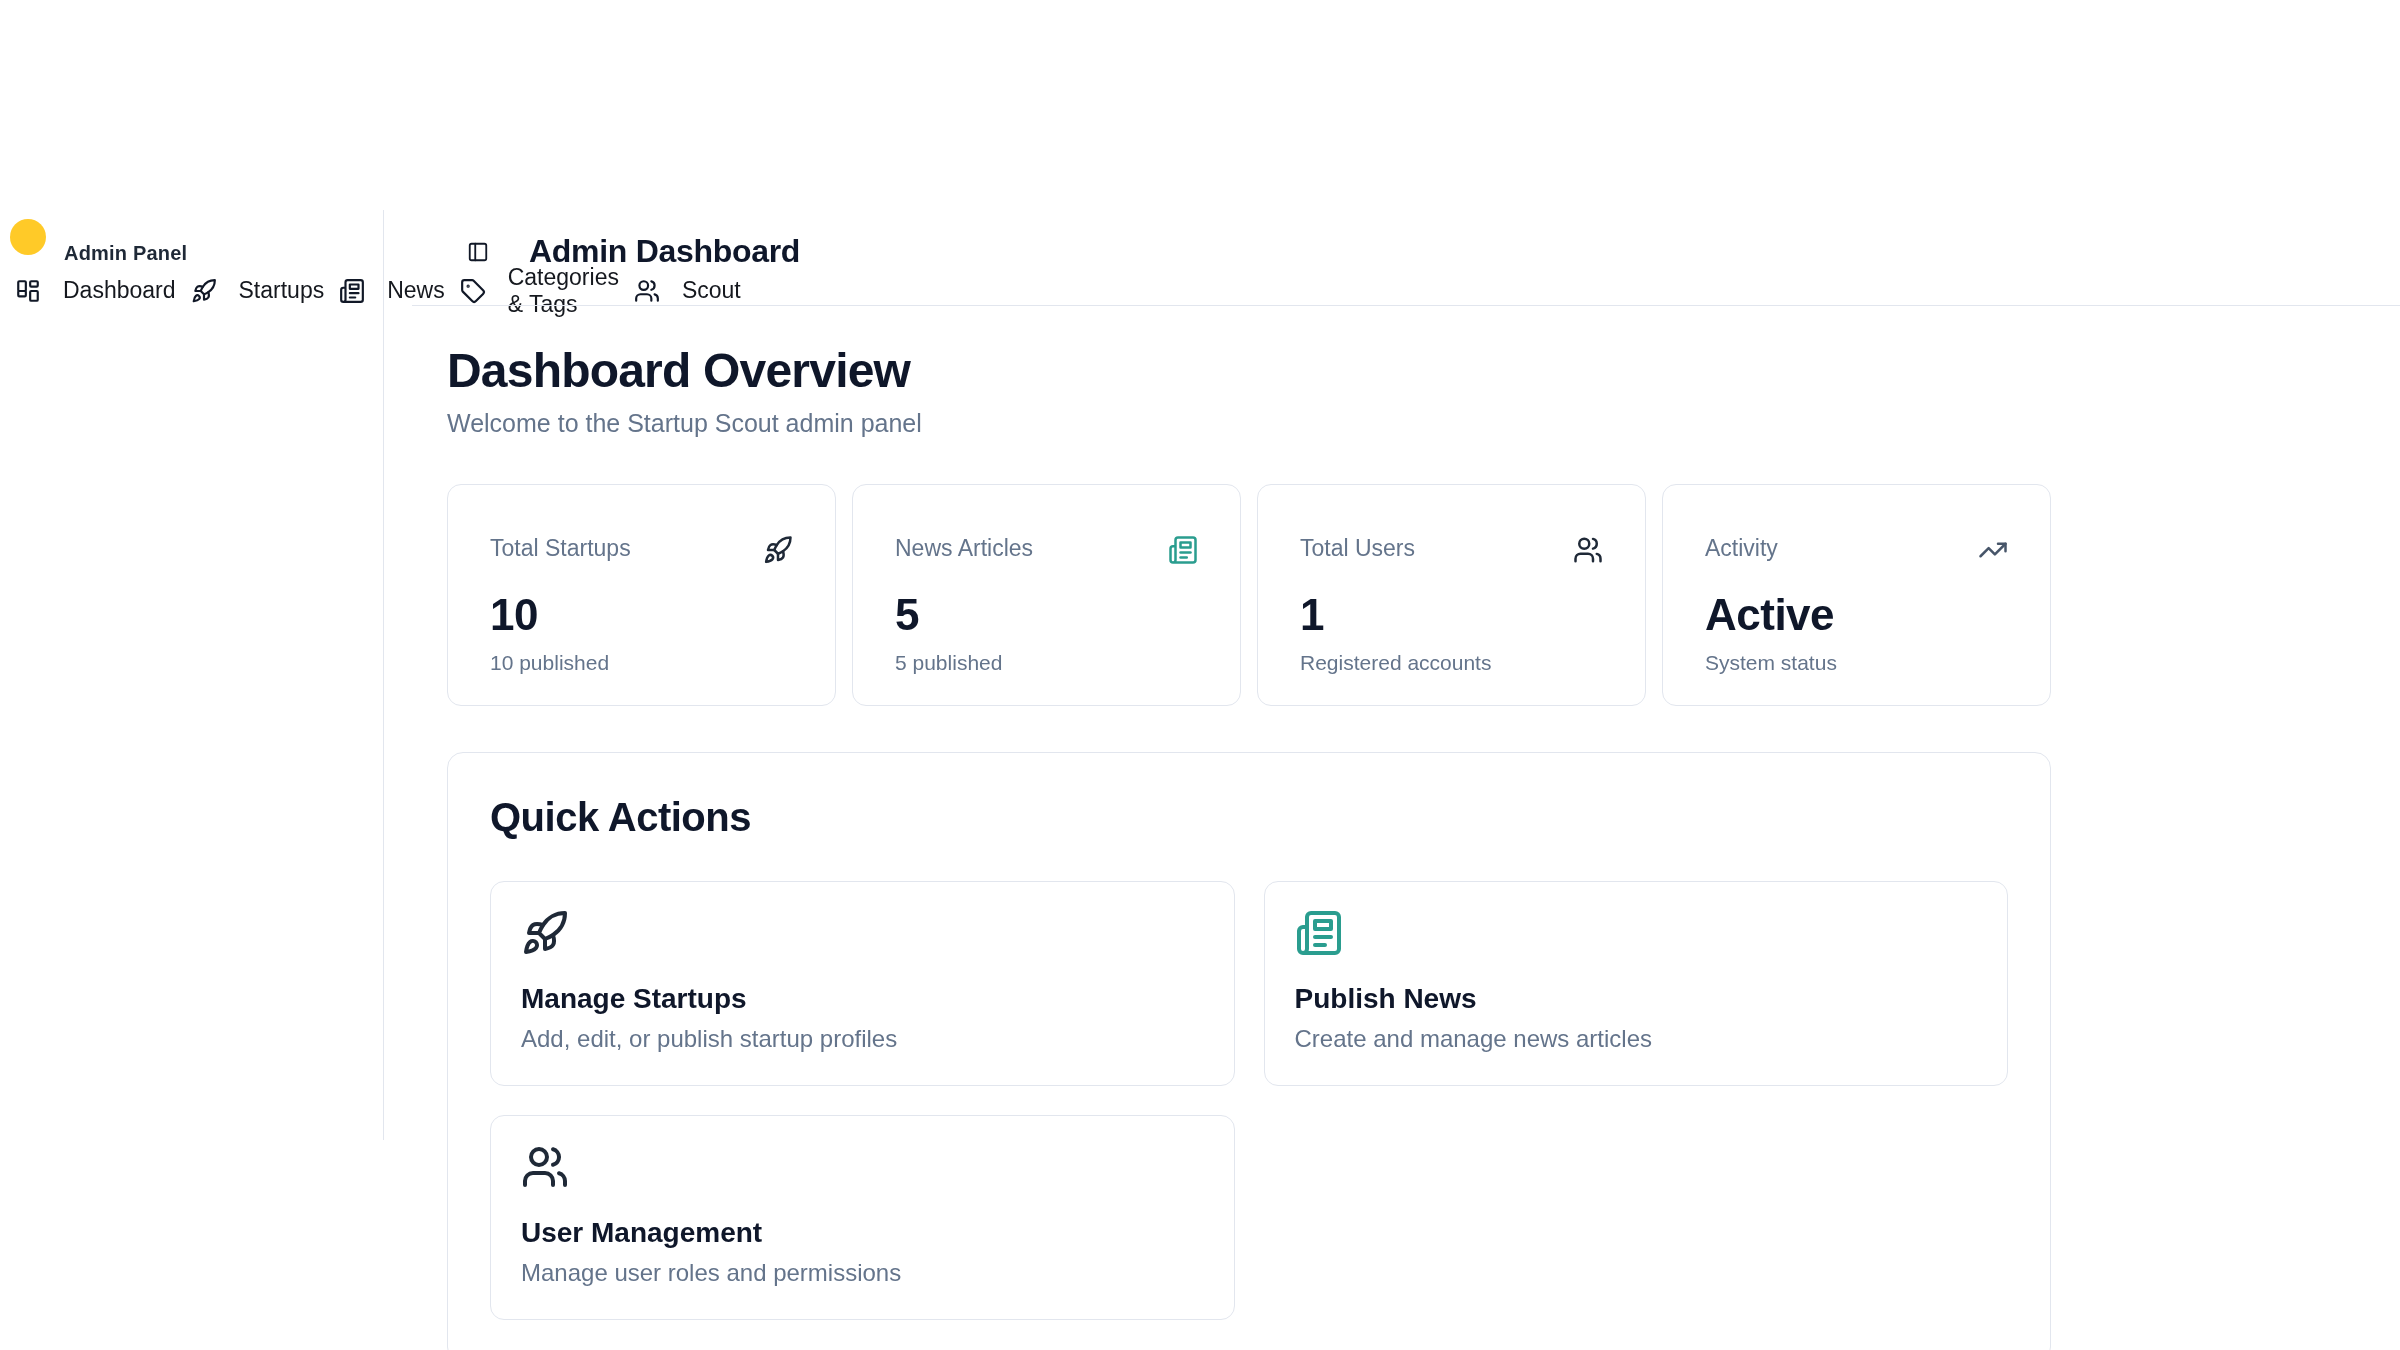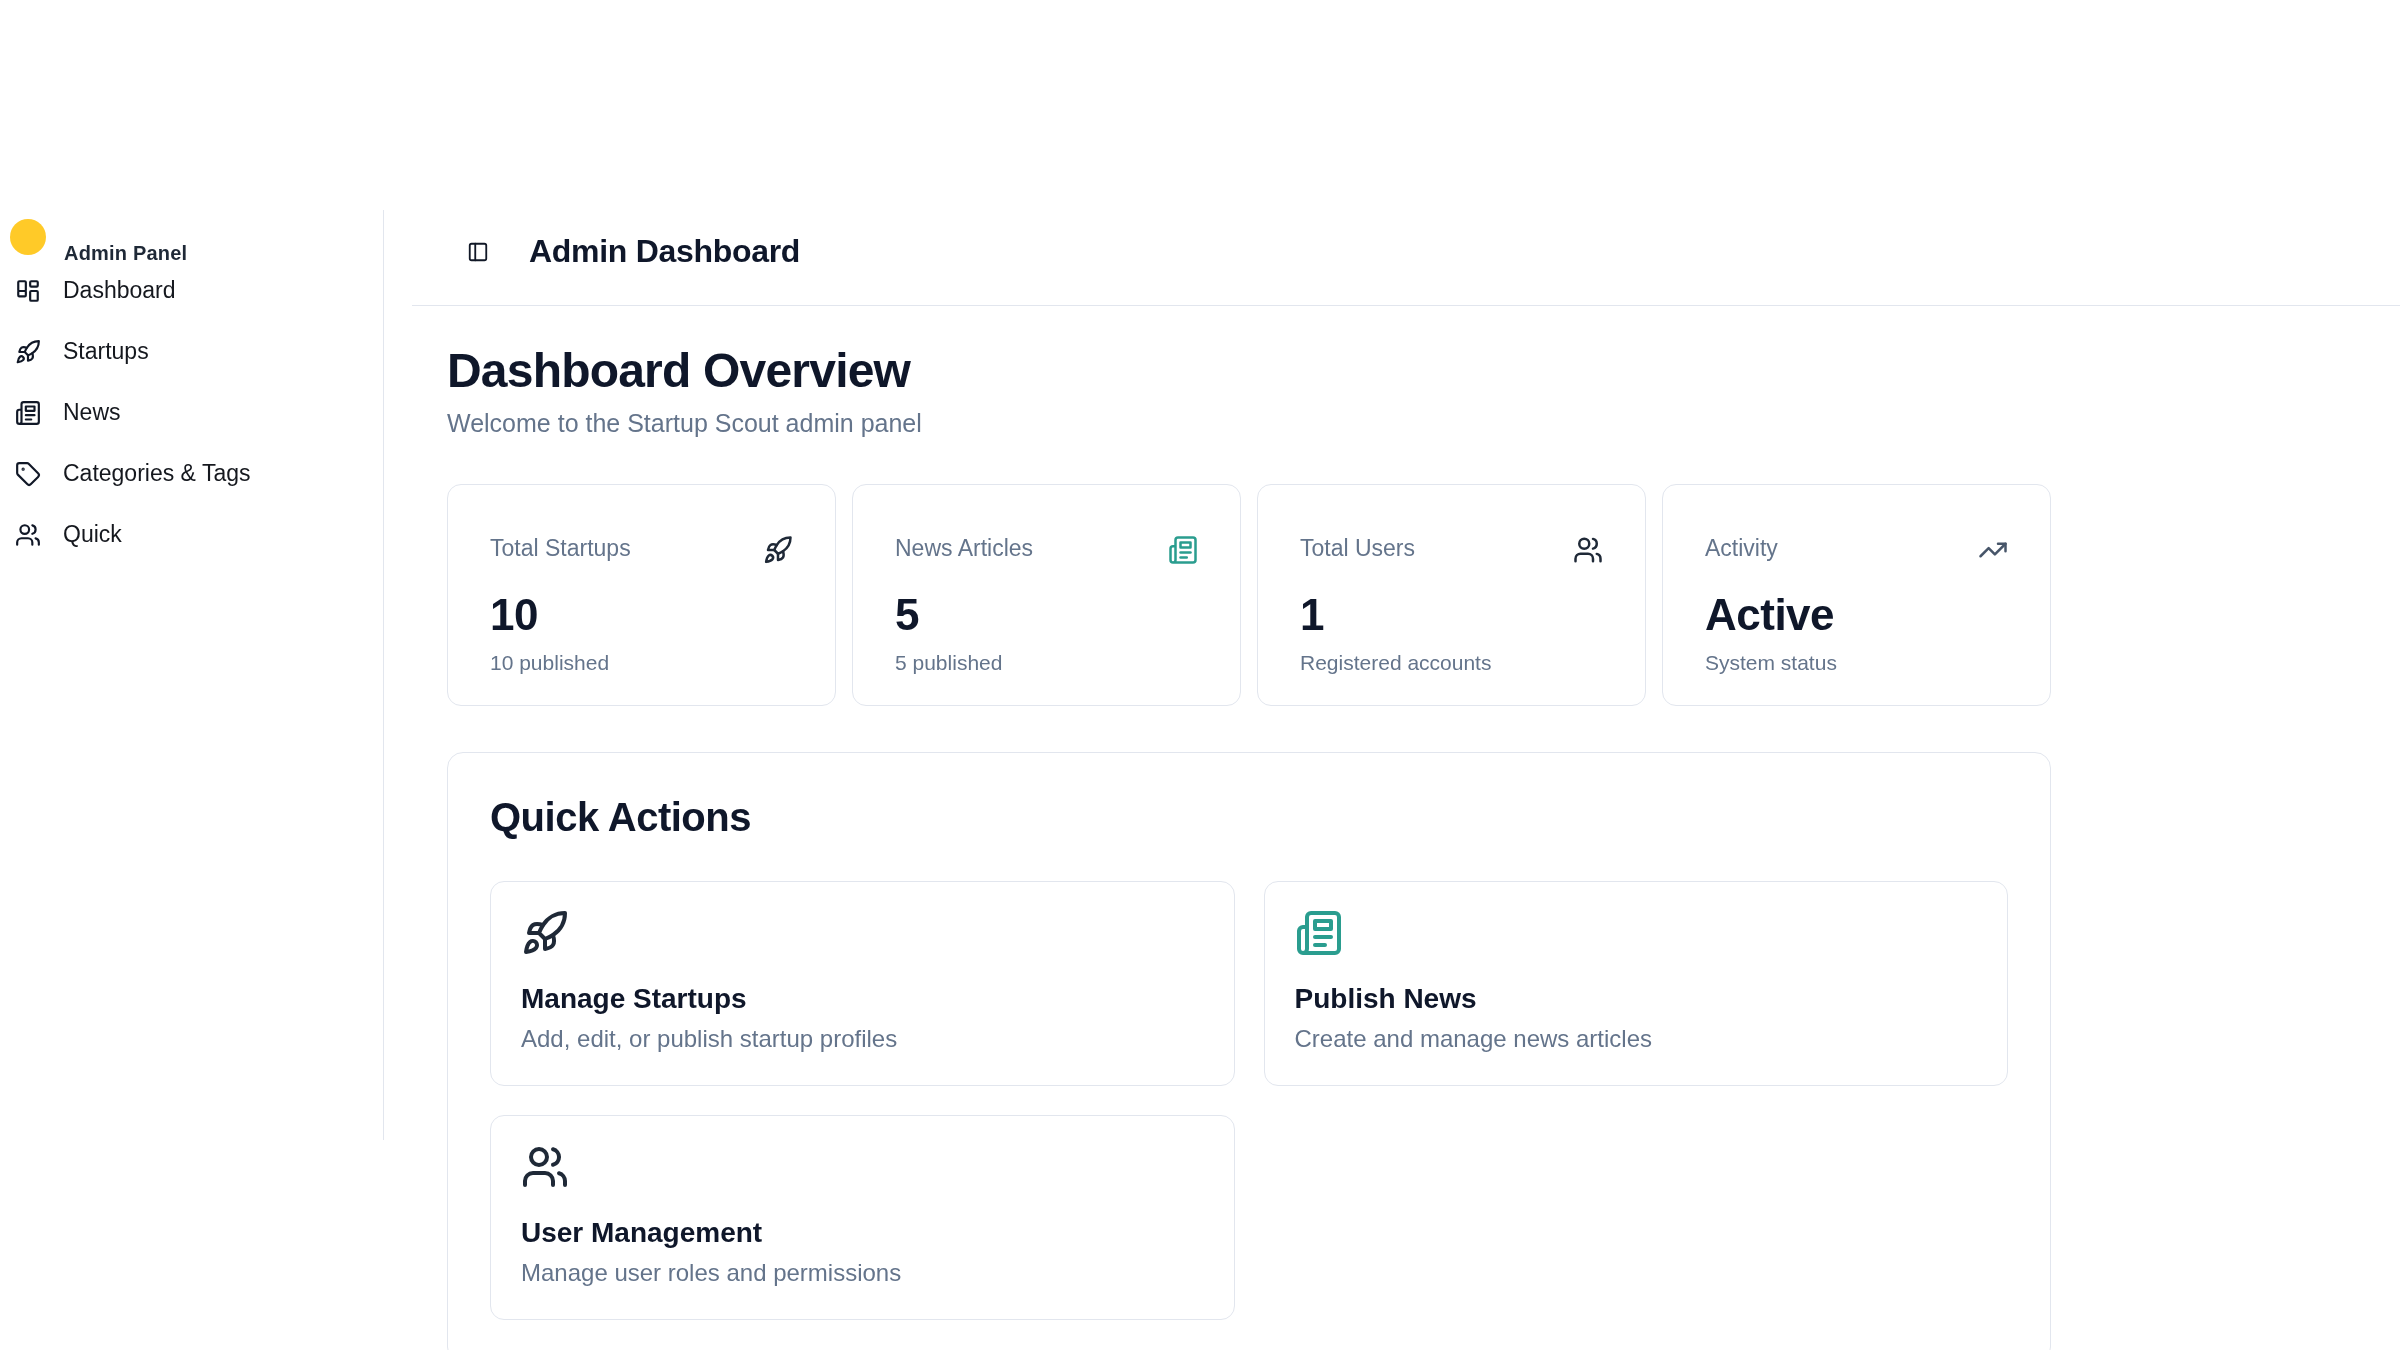--- a/index.html
+++ b/index.html
@@ -25,21 +25,21 @@
     display: flex; align-items: center; gap: 18px;
     height: 46px; padding-left: 10px;
   }
   .brand-logo {
     width: 36px; height: 36px; border-radius: 50%;
     background: #FFCA28; flex: 0 0 auto;
   }
   .brand-label {
     font-size: 20px; font-weight: 700; color: #1f2937; letter-spacing: .2px; margin-top: 32px;
   }
-  .nav { display: flex; flex-direction: column; }
+  .nav { display: flex; flex-direction: row; }
   .nav-item {
     display: flex; align-items: center; gap: 22px;
     height: 61px; padding-left: 15px;
     color: #111827; text-decoration: none; cursor: pointer;
   }
   .nav-item .icon { display: inline-flex; color: #111827; }
   .nav-item .icon svg { width: 26px; height: 26px; }
   .nav-label { font-size: 23px; color: #15181e; }
 
   
@@ -160,21 +160,21 @@
     </a>
     <a class="nav-item">
       <span class="icon">
         <svg viewBox="0 0 24 24" fill="none" stroke="currentColor" stroke-width="2" stroke-linecap="round" stroke-linejoin="round">
             <path d="M16 21v-2a4 4 0 0 0-4-4H6a4 4 0 0 0-4 4v2"></path>
             <circle cx="9" cy="7" r="4"></circle>
             <path d="M22 21v-2a4 4 0 0 0-3-3.87"></path>
             <path d="M16 3.13a4 4 0 0 1 0 7.75"></path>
           </svg>
       </span>
-      <span class="nav-label">Quick</span>
+      <span class="nav-label">Scout</span>
     </a>
   </nav>
 </aside>
 
 <header class="topbar">
   <button class="panel-toggle">
     <span class="icon">
       <svg viewBox="0 0 24 24" fill="none" stroke="currentColor" stroke-width="2" stroke-linecap="round" stroke-linejoin="round" width="22" height="22">
           <rect width="18" height="18" x="3" y="3" rx="2"></rect>
           <path d="M9 3v18"></path>

